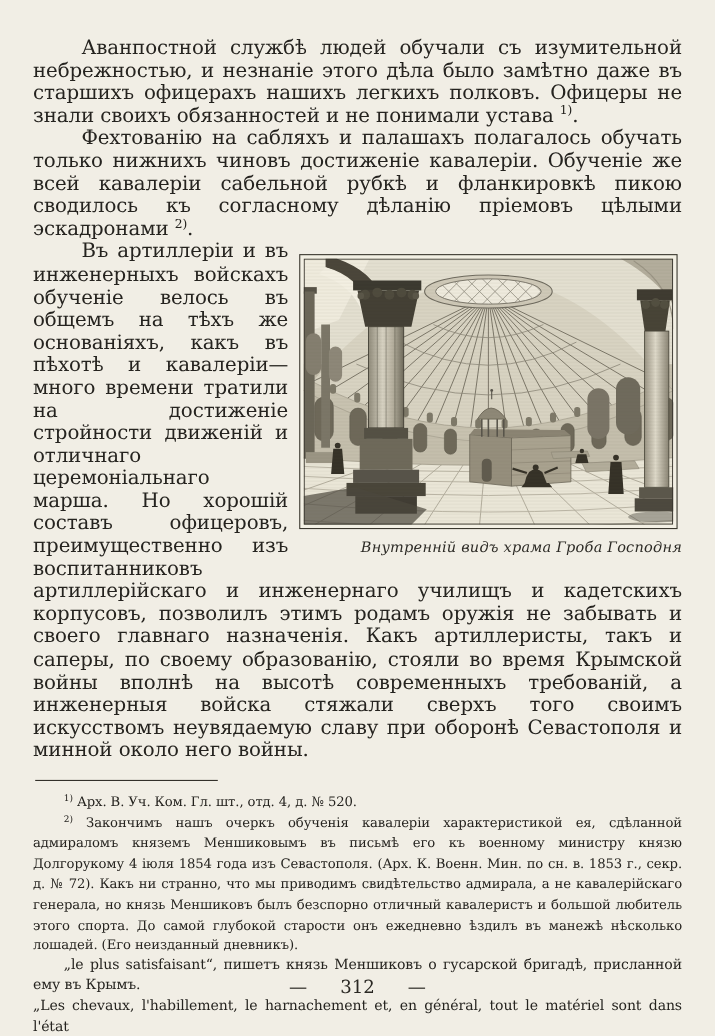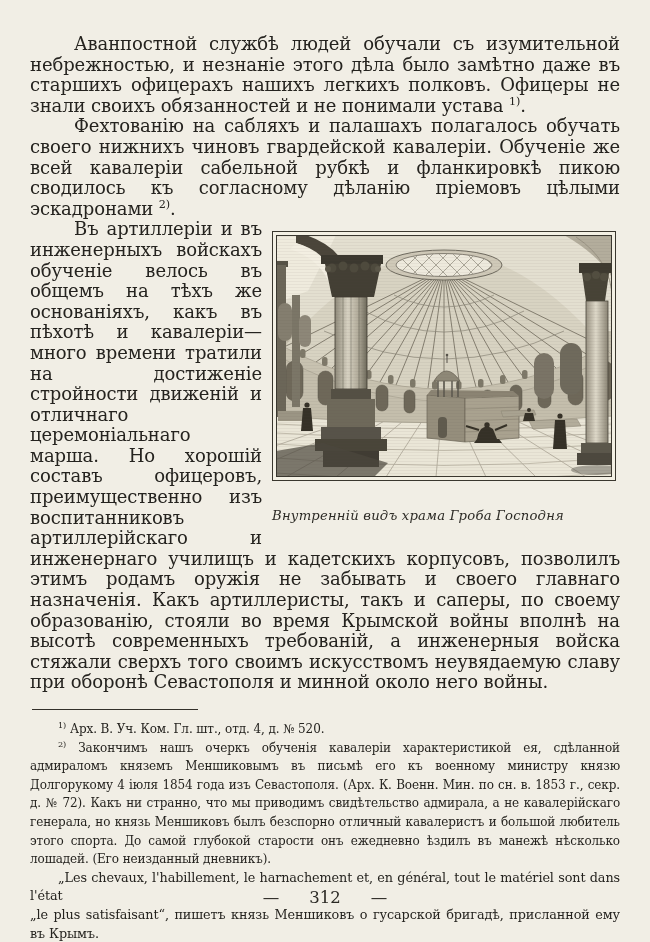--- a/index.html
+++ b/index.html
@@ -34,22 +34,22 @@
     margin:12px 0 4px 10px;
     padding:0;
   }
   .engraving-frame {
     width:336px; height:242px;
     border:1px solid #3a372e;
     background:#f3f0e4;
     padding:3px;
   }
   figcaption {
-    margin-top:26px;
-    text-align:left;
+    margin-top:9px;
+    text-align:right;
     font-style:italic;
     font-size:13.2px;
     line-height:17.5px;
     color:#2c2a25;
     letter-spacing:0.2px;
   }
   .fn-rule {
     border-top:1.2px solid #33302a;
     width:166px;
     margin:16px 0 10px 2px;
@@ -79,21 +79,21 @@
   }
   svg { display:block; }
 </style>
 </head>
 <body>
 
 <div class="page">
 
   <p class="bodytext indent"><span>Аванпостной службѣ людей обучали съ изумительной небрежностью, и незнаніе этого дѣла было замѣтно даже въ старшихъ офицерахъ нашихъ легкихъ полковъ. Офицеры не знали своихъ обязанностей и не понимали устава</span> <sup class="fnref">1)</sup><span>.</span></p>
 
-  <p class="bodytext indent"><span>Фехтованію на сабляхъ и палашахъ полагалось обучать своего нижнихъ чиновъ гвардейской кавалеріи. Обученіе же всей кавалеріи сабельной рубкѣ и фланкировкѣ пикою сводилось къ согласному дѣланію пріемовъ цѣлыми эскадронами</span> <sup class="fnref">2)</sup><span>.</span></p>
+  <p class="bodytext indent"><span>Фехтованію на сабляхъ и палашахъ полагалось обучать только нижнихъ чиновъ достиженіе кавалеріи. Обученіе же всей кавалеріи сабельной рубкѣ и фланкировкѣ пикою сводилось къ согласному дѣланію пріемовъ цѣлыми эскадронами</span> <sup class="fnref">2)</sup><span>.</span></p>
 
   <div class="para3-wrap">
 
     <figure class="engraving-figure">
       <div class="engraving-frame">
         <svg width="336" height="242" viewBox="0 0 336 242">
           <defs>
             <linearGradient id="colGrad" x1="0" y1="0" x2="1" y2="0">
               <stop offset="0" stop-color="#8f8a7a"></stop>
                 <stop offset="0.4" stop-color="#d6d1c1"></stop>
@@ -334,22 +334,22 @@
 
     <p class="bodytext indent">Въ артиллеріи и въ инженерныхъ войскахъ обученіе велось въ общемъ на тѣхъ же основаніяхъ, какъ въ пѣхотѣ и кавалеріи—много времени тратили на достиженіе стройности движеній и отличнаго церемоніальнаго марша. Но хорошій составъ офицеровъ, преимущественно изъ воспитанниковъ артиллерійскаго и инженернаго училищъ и кадетскихъ корпусовъ, позволилъ этимъ родамъ оружія не забывать и своего главнаго назначенія. Какъ артиллеристы, такъ и саперы, по своему образованію, стояли во время Крымской войны вполнѣ на высотѣ современныхъ требованій, а инженерныя войска стяжали сверхъ того своимъ искусствомъ неувядаемую славу при оборонѣ Севастополя и минной около него войны.</p>
   </div>
 
   <div class="fn-rule"></div>
 
   <div class="footnotes">
     <p><sup class="fnmark">1)</sup> <span>Арх. В. Уч. Ком. Гл. шт., отд. 4, д. № 520.</span></p>
     <p><sup class="fnmark">2)</sup> <span>Закончимъ нашъ очеркъ обученія кавалеріи характеристикой ея, сдѣланной адмираломъ княземъ Меншиковымъ въ письмѣ его къ военному министру князю Долгорукому 4 іюля 1854 года изъ Севастополя. (Арх. К. Военн. Мин. по сн. в. 1853 г., секр. д. № 72). Какъ ни странно, что мы приводимъ свидѣтельство адмирала, а не кавалерійскаго генерала, но князь Меншиковъ былъ безспорно отличный кавалеристъ и большой любитель этого спорта. До самой глубокой старости онъ ежедневно ѣздилъ въ манежѣ нѣсколько лошадей. (Его неизданный дневникъ).</span></p>
     <p class="fn-french">
+      <span class="fline">„le plus satisfaisant“, пишетъ князь Меншиковъ о гусарской бригадѣ, присланной ему въ Крымъ.</span>
       <span class="fline">„Les chevaux, l'habillement, le harnachement et, en général, tout le matériel sont dans l'état</span>
-      <span class="fline">„le plus satisfaisant“, пишетъ князь Меншиковъ о гусарской бригадѣ, присланной ему въ Крымъ.</span>
 
     </p>
   </div>
 
   <div class="page-footer">
     <span>—</span>
     <span>312</span>
     <span>—</span>
   </div>
 

